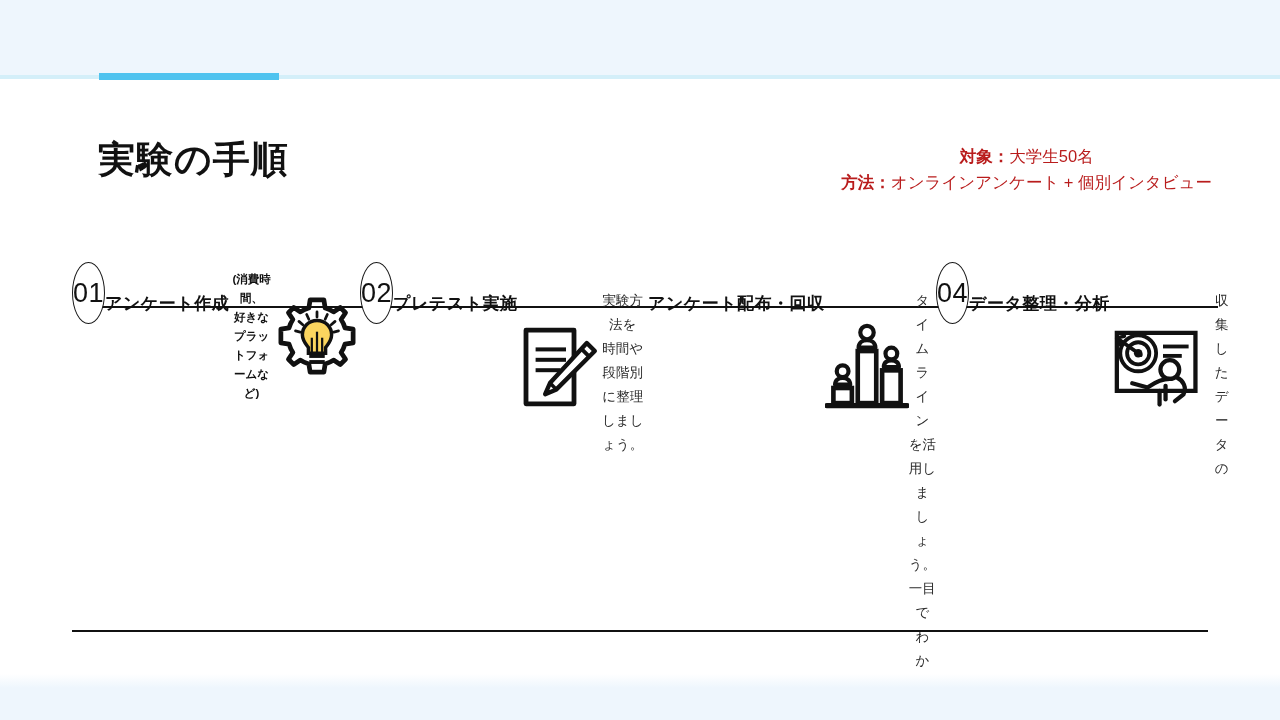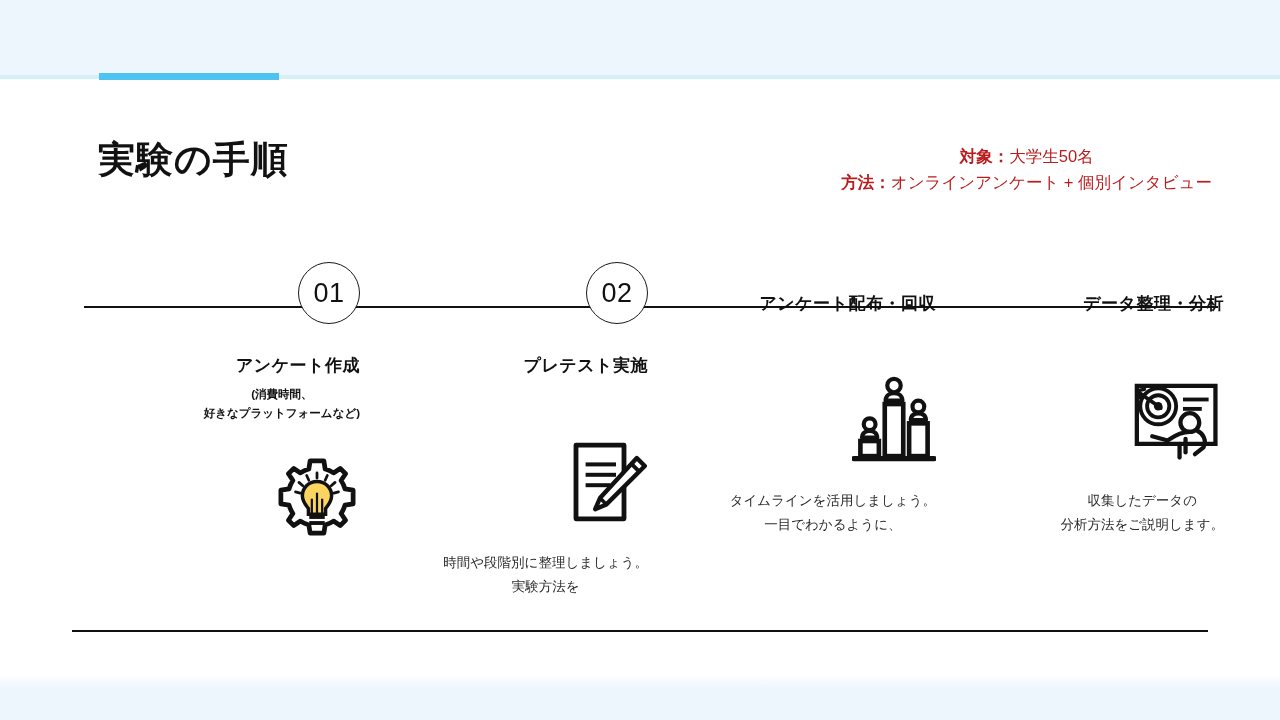--- a/index.html
+++ b/index.html
@@ -98,22 +98,22 @@
     left: 72px;
     top: 262px;
     width: 1152px;
     height: 340px;
     display: flex;
   }
   .step {
     position: relative;
     width: 25%;
     display: flex;
-    flex-direction: column;
-    align-items: flex-end;
+    flex-direction: row;
+    align-items: flex-start;
   }
   .step-circle {
     width: 62px;
     height: 62px;
     border-radius: 50%;
     border: 1.6px solid #1a1a1a;
     background: #ffffff;
     display: flex;
     align-items: center;
     justify-content: center;
@@ -246,22 +246,22 @@
           <line x1="22" y1="43" x2="60" y2="43"></line>
           <line x1="22" y1="56" x2="53" y2="56"></line>
         </g>
 
         <path d="M86 22 L96 32 L48 80 L34 86 L40 72 Z" fill="#ffffff" stroke="#111111" stroke-width="5.5" stroke-linejoin="round"></path>
         <line x1="79" y1="29" x2="89" y2="39" stroke="#111111" stroke-width="5"></line>
         <path d="M40 72 L48 80" stroke="#111111" stroke-width="4.5"></path>
       </svg>
     </div>
     <div class="step-desc">
+      <div>実験方法を</div>
       <div>時間や段階別に整理しましょう。</div>
-      <div>実験方法を</div>
     </div>
   </div>
 
   <div class="step step-3">
     <div class="step-title">アンケート配布・回収</div>
     <div class="step-icon">
       <svg width="84" height="90" viewBox="0 0 100 106">
 
         <circle cx="50" cy="12" r="8" fill="none" stroke="#111111" stroke-width="5"></circle>
         <path d="M40 30 C40 24 44.5 21 50 21 C55.5 21 60 24 60 30 Z" fill="none" stroke="#111111" stroke-width="5" stroke-linejoin="round"></path>
@@ -278,20 +278,21 @@
         <line x1="2" y1="99" x2="98" y2="99" stroke="#111111" stroke-width="6" stroke-linecap="round"></line>
       </svg>
     </div>
     <div class="step-desc">
       <div>タイムラインを活用しましょう。</div>
       <div>一目でわかるように、</div>
     </div>
   </div>
 
   <div class="step step-4">
+    <div class="step-circle">04</div>
     <div class="step-title">データ整理・分析</div>
     <div class="step-icon">
       <svg width="94" height="86" viewBox="0 0 110 100">
 
         <path d="M8 10 L100 10 L100 78 L8 78 Z" fill="none" stroke="#111111" stroke-width="5"></path>
 
         <g stroke="#111111" stroke-width="4.5" stroke-linecap="butt">
           <line x1="62" y1="26" x2="92" y2="26"></line>
           <line x1="62" y1="37" x2="84" y2="37"></line>
         </g>
@@ -305,21 +306,20 @@
 
         <circle cx="70" cy="53" r="11" fill="none" stroke="#111111" stroke-width="5"></circle>
         <path d="M70 64 C58 64 50 70 44 74 L26 69" fill="none" stroke="#111111" stroke-width="5" stroke-linecap="round"></path>
         <path d="M78 62 C86 66 90 74 86 82 L76 90" fill="none" stroke="#111111" stroke-width="5" stroke-linecap="round"></path>
         <line x1="65" y1="72" x2="65" y2="88" stroke="#111111" stroke-width="5" stroke-linecap="round"></line>
         <line x1="58" y1="78" x2="58" y2="94" stroke="#111111" stroke-width="5" stroke-linecap="round"></line>
       </svg>
     </div>
     <div class="step-desc">
       <div>収集したデータの</div>
-      <div>分析方法をご説明します。</div>
     </div>
   </div>
 
 </div>
 
 <div class="bottom-rule"></div>
 <div class="footer-fade"></div>
 <div class="footer-band"></div>
 
 </body></html>

